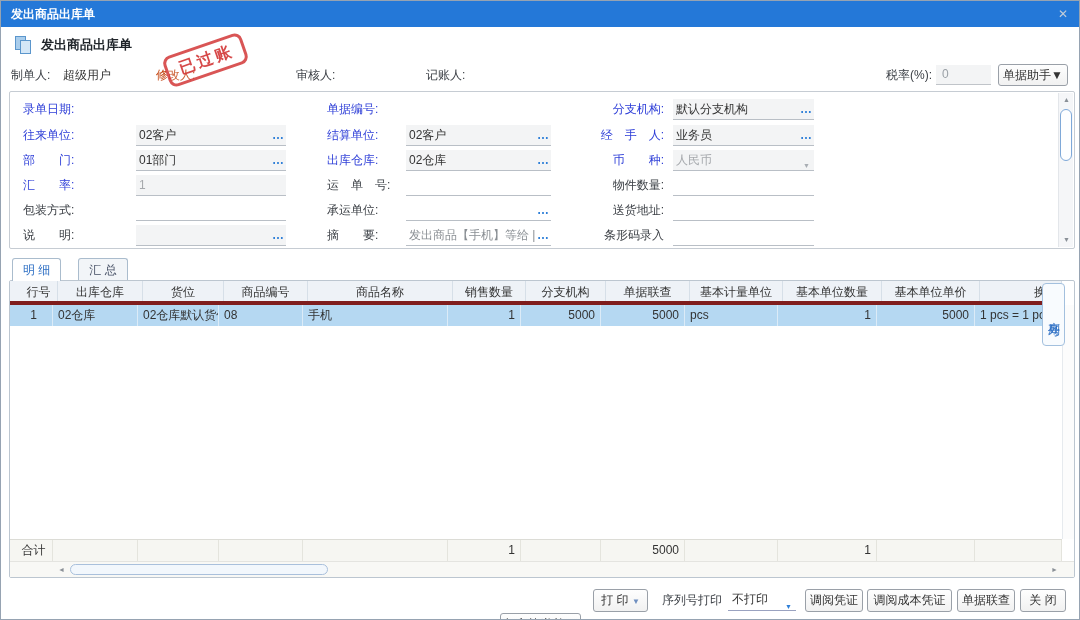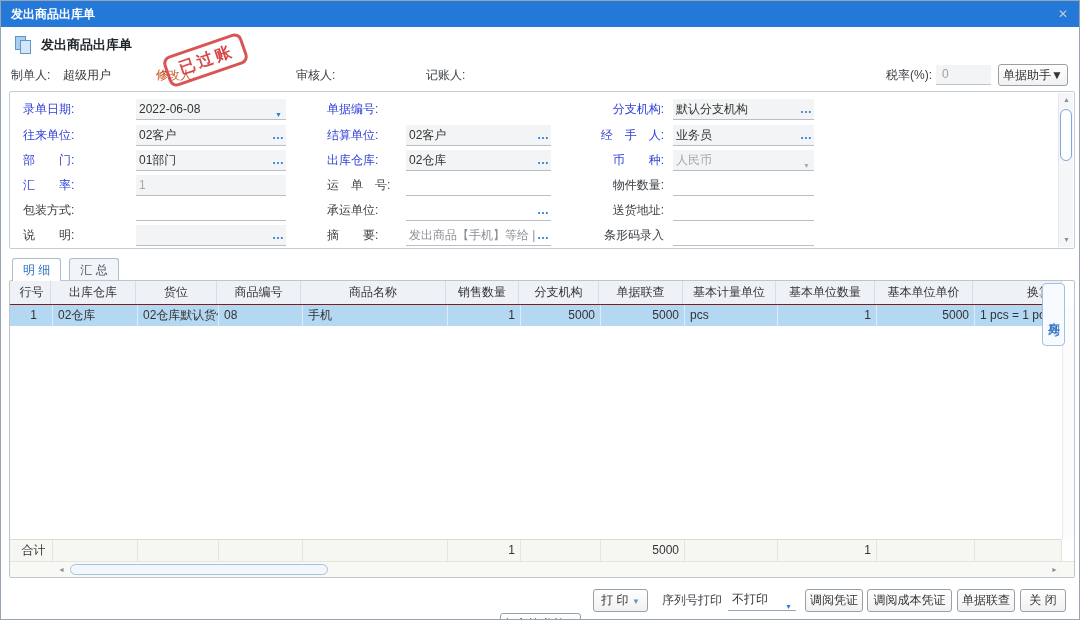--- a/index.html
+++ b/index.html
@@ -53,29 +53,29 @@
   .fellipsis { position:absolute; right:2px; top:0px; color:#2e7fd8; font-weight:bold; cursor:pointer; }
   .fdrop { position:absolute; right:4px; top:6px; font-size:7px; color:#2e7fd8; cursor:pointer; }
   .fdrop.gray { color:#a8adb3; }
   
   .vscroll { position:absolute; right:1px; top:1px; bottom:1px; width:15px; background:#f5f6f8; border-left:1px solid #e3e6ea; }
   .vscroll .arr { position:absolute; left:0; width:15px; height:14px; text-align:center; font-size:7px; line-height:14px; color:#8a9097; cursor:pointer;}
   .vscroll .a-up { top:0; } .vscroll .a-dn { bottom:0; }
   .vscroll .thumb { position:absolute; left:1px; top:16px; width:12px; height:52px;
     border:1px solid #7ea8d8; border-radius:6px; background:#fdfeff; cursor:grab; }
   
-  .tabs { position:absolute; left:11px; top:257px; height:23px; display:flex; gap:8px; z-index:3; }
+  .tabs { position:absolute; left:11px; top:257px; height:23px; display:flex; gap:17px; z-index:3; }
   .tab { height:22px; line-height:22px; padding:0 10px; border:1px solid #aabccd; border-bottom:none;
     border-radius:3px 3px 0 0; background:#f2f5f8; color:#444e63; cursor:pointer; white-space:pre; }
   .tab.active { background:#fff; color:#2d6fc4; height:23px; }
   
   .tpanel { position:absolute; left:8px; top:279px; width:1066px; height:298px;
     border:1px solid #bcc6d0; border-radius:2px; background:#fff; }
   .grid { position:absolute; left:0; top:0; right:12px; }
-  .ghead { display:flex; height:24px; background:#eef2f7; border-bottom:1px solid #7f1d1d; padding-left:3px; }
+  .ghead { display:flex; height:24px; background:#eef2f7; border-bottom:4px solid #7f1d1d; padding-left:10px; }
   .ghead .cell { line-height:23px; text-align:center; border-right:1px solid #d6dfe8;
     overflow:hidden; white-space:nowrap; color:#333; cursor:pointer; }
   .grow { display:flex; height:21px; background:#b5d8f2; padding-left:5px; }
   .grow .cell { line-height:21px; border-right:1px solid #dcebf7; padding:0 5px;
     overflow:hidden; white-space:nowrap; cursor:pointer; }
   .w0{width:38px; text-align:center;} .w1{width:85px;} .w2{width:81px;} .w3{width:84px;}
   .w4{width:145px;} .w5{width:73px;} .w6{width:80px;} .w7{width:84px;} .w8{width:93px;}
   .w9{width:99px;} .w10{width:98px;} .w11{flex:1;}
   .num { text-align:right; }
   .ghead .w11 { text-align:left; padding-left:54px; }
@@ -139,24 +139,20 @@
     <span class="m-tax-l">税率(%):</span>
     <span class="tax-input">0</span>
     <span class="assist-btn">单据助手▼</span>
   </div>
 
   <div class="stamp">已过账</div>
 
   <div class="form-panel">
 
     <span class="flabel" style="left:13px;top:7px">录单日期:</span>
-    <div class="ffield bg" style="left:126px;top:7px;width:150px">
-      <span class="fval">2022-06-08</span>
-      <span class="fdrop">▼</span>
-    </div>
     <span class="flabel" style="left:13px;top:33px">往来单位:</span>
     <div class="ffield bg" style="left:126px;top:33px;width:150px">
       <span class="fval">02客户</span>
       <span class="fellipsis">…</span>
     </div>
     <span class="flabel" style="left:13px;top:58px">部　　门:</span>
     <div class="ffield bg" style="left:126px;top:58px;width:150px">
       <span class="fval">01部门</span>
       <span class="fellipsis">…</span>
     </div>

